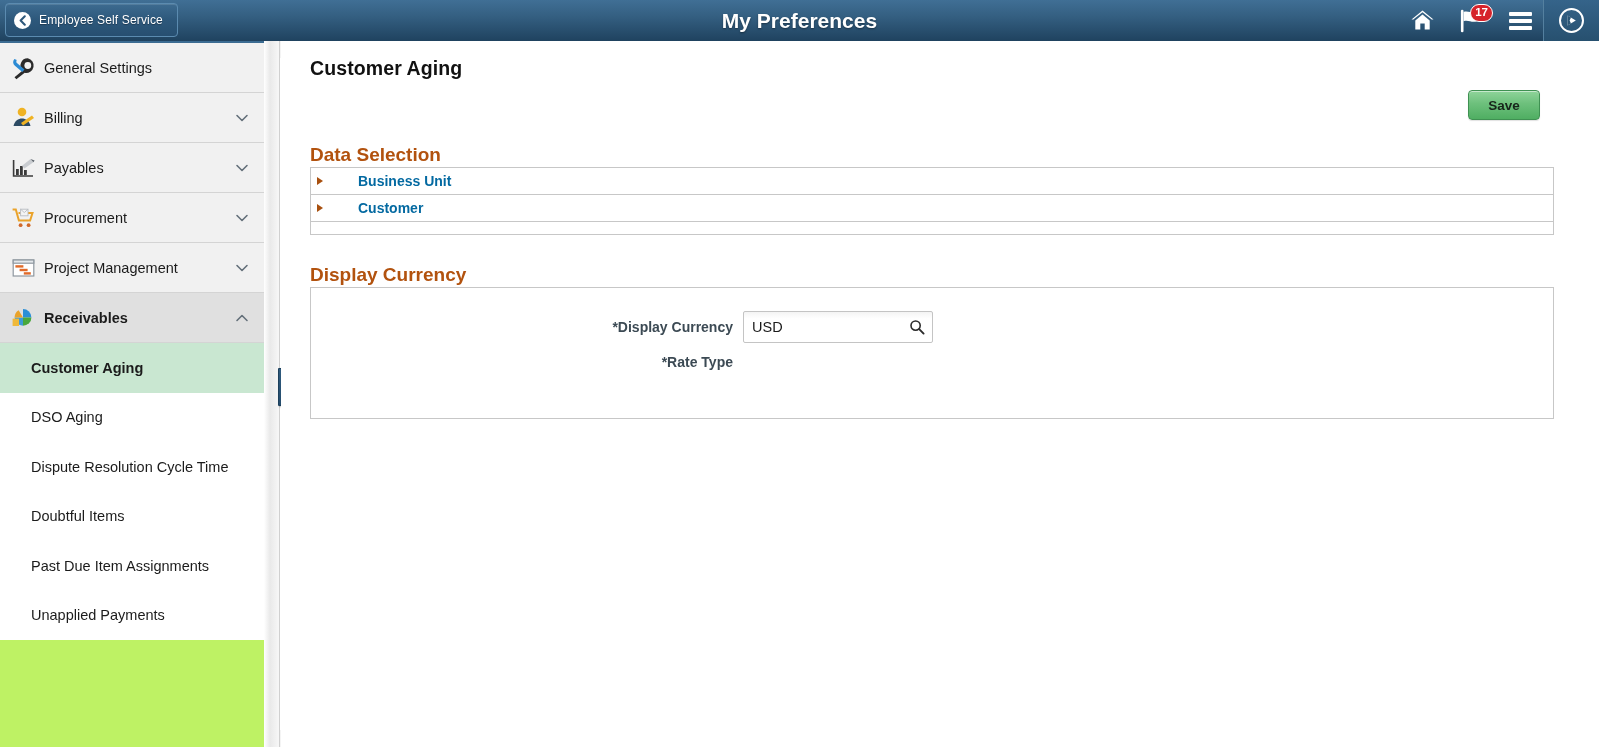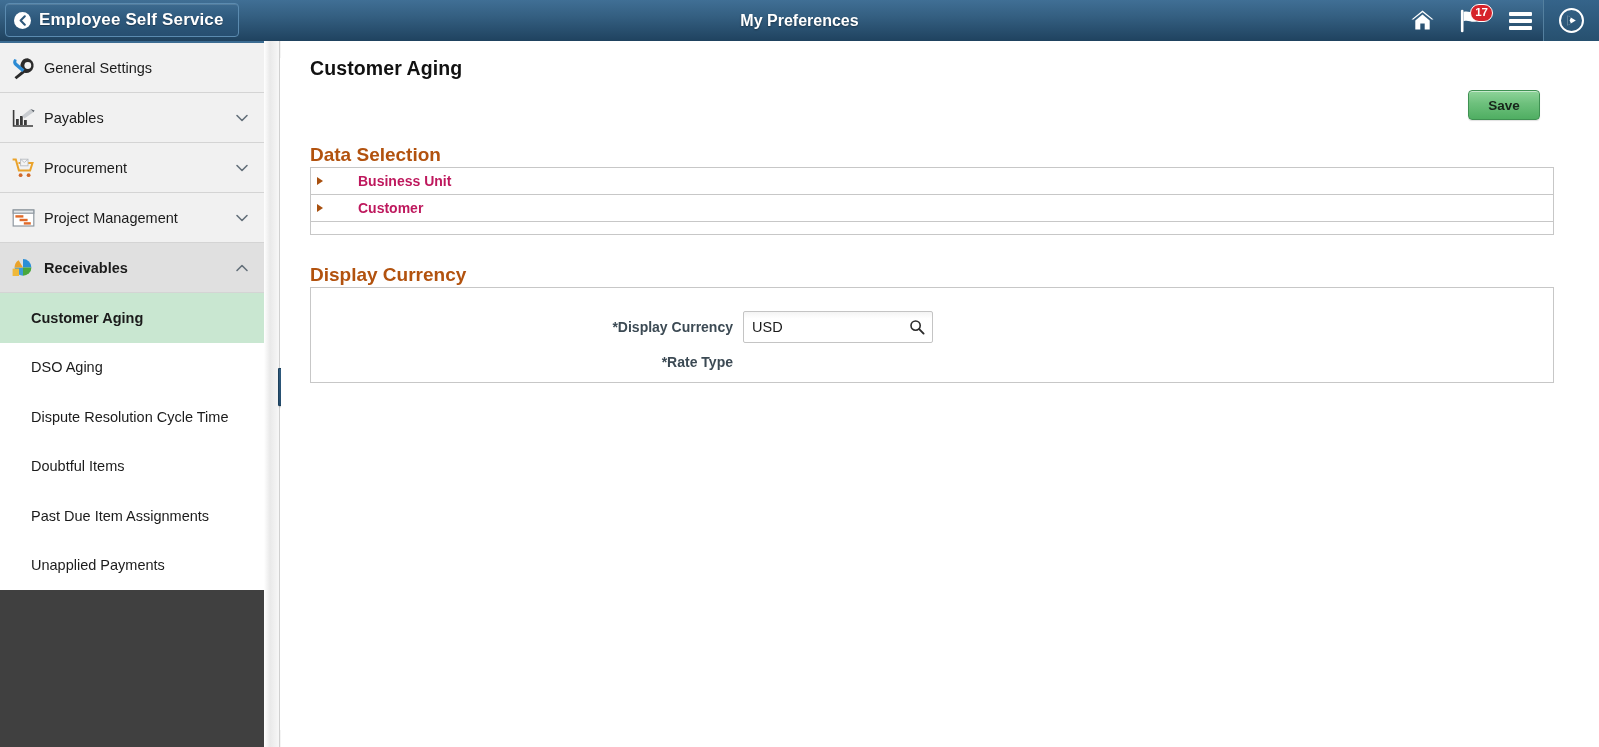--- a/index.html
+++ b/index.html
@@ -30,29 +30,29 @@
   }
   .back-chevron {
     width: 17px; height: 17px; border-radius: 50%;
     background: #ffffff;
     display: flex; align-items: center; justify-content: center;
     margin-right: 8px;
     flex: 0 0 auto;
   }
   .back-chevron svg { display: block; }
   .back-label {
-    color: #ffffff; font-size: 17px; font-weight: bold;
+    color: #ffffff; font-size: 12px; font-weight: normal;
     letter-spacing: 0.15px; white-space: nowrap;
     text-shadow: 0 1px 1px rgba(0,0,0,0.35);
   }
   .topbar-title {
     position: absolute; left: 0; right: 0; top: 0;
     height: 41px; line-height: 41px;
     text-align: center;
-    color: #ffffff; font-size: 16px; font-weight: bold;
+    color: #ffffff; font-size: 21px; font-weight: bold;
     text-shadow: 0 1px 2px rgba(0,0,0,0.4);
     pointer-events: none;
   }
   .topbar-icons {
     position: absolute; right: 0; top: 0; height: 41px;
     display: flex; align-items: center;
   }
   .ticon {
     height: 41px; width: 46px;
     display: flex; align-items: center; justify-content: center;
@@ -78,21 +78,21 @@
   .hamburger { width: 23px; }
   .hamburger span {
     display: block; height: 4px; background: #ffffff;
     border-radius: 1px; margin: 3px 0;
   }
 
   
   .sidebar {
     position: absolute; left: 0; top: 41px;
     width: 264px; height: 706px;
-    background: #404040;
+    background: #bef264;
     border-top: 2px solid #3c6c92;
     overflow: hidden;
   }
   .nav-group {
     height: 50px;
     display: flex; align-items: center;
     background: #f1f1f1;
     border-bottom: 1px solid #d4d4d4;
     padding: 0 14px 0 8px;
     cursor: pointer;
@@ -210,40 +210,40 @@
   .sec-title.s1 { top: 103px; }
   .sec-title.s2 { top: 223px; }
 
   .panel {
     position: absolute; left: 29px;
     width: 1244px;
     border: 1px solid #c7c7c7;
     background: #ffffff;
   }
   .panel.p1 { top: 126px; }
-  .panel.p2 { top: 246px; height: 96px; padding-left: 21px; }
+  .panel.p2 { top: 246px; height: 132px; padding-left: 21px; }
 
   .collapse-row {
     height: 27px;
     display: flex; align-items: center;
     padding-left: 6px;
     border-bottom: 1px solid #c7c7c7;
     cursor: pointer;
   }
   .collapse-row:last-child { border-bottom: none; }
   .tri {
     width: 0; height: 0;
     border-left: 6px solid #a8500f;
     border-top: 4.5px solid transparent;
     border-bottom: 4.5px solid transparent;
     margin-right: 5px;
     flex: 0 0 auto;
   }
   .collapse-label {
-    font-size: 14px; font-weight: bold; color: #be185d; padding-left: 30px;
+    font-size: 14px; font-weight: bold; color: #0369a1; padding-left: 30px;
   }
   .panel-spacer { height: 12px; }
 
   
   .field-row {
     position: absolute;
     display: flex; align-items: center;
   }
   .field-row.r1 { left: 0; top: 23px; width: 640px; }
   .field-row.r2 { left: 0; top: 66px; width: 640px; }
@@ -328,20 +328,35 @@
     <span class="nav-icon">
       <svg width="25" height="24" viewBox="0 0 25 24">
         <path d="M16.8 2.3 a7.2 7.2 0 0 0-5.2 12.3 l-8.1 6.6 1.9 2 8.3-6.4 A7.2 7.2 0 1 0 16.8 2.3 Z" fill="#2b2b2b"></path>
         <circle cx="16.8" cy="9.5" r="3.4" fill="#f1f1f1"></circle>
         <path d="M3.4 3.1 c-1.9 2-1.6 5 .5 6.6 l7.4 6.4 2.2-2.5-7.3-6.3 c-1-.9-1.2-2.3-.4-3.4z" fill="#2c8bd4"></path>
       </svg>
     </span>
     <span class="nav-label">General Settings</span>
   </div>
 
+  <div class="nav-group">
+    <span class="nav-icon">
+      <svg width="25" height="24" viewBox="0 0 25 24">
+        <circle cx="11" cy="6" r="4.3" fill="#f0b323"></circle>
+        <path d="M2.5 20 c1-5 5-7.4 8.5-7.4 s7.5 2.4 8.5 7.4z" fill="#2c4a63"></path>
+        <path d="M10 17 L21 9.5 l2 2.6 L12 19.6z" fill="#f0b323"></path>
+      </svg>
+    </span>
+    <span class="nav-label">Billing</span>
+    <span class="chev">
+      <svg width="16" height="16" viewBox="0 0 16 16">
+          <path d="M3 5.5 L8 10.5 L13 5.5" stroke="#64707a" stroke-width="1.6" fill="none" stroke-linecap="round" stroke-linejoin="round"></path>
+        </svg>
+    </span>
+  </div>
 
 
   <div class="nav-group">
     <span class="nav-icon">
       <svg width="25" height="24" viewBox="0 0 25 24">
         <path d="M2.6 4 L2.6 20 L22 20" stroke="#3b3b3b" stroke-width="1.6" fill="none"></path>
         <rect x="5" y="13" width="2.8" height="6" fill="#3b3b3b"></rect>
         <rect x="9" y="10" width="2.8" height="9" fill="#3b3b3b"></rect>
         <rect x="13" y="14" width="2.8" height="5" fill="#3b3b3b"></rect>
         <path d="M11 9.8 L19.6 3 L22.4 6.2 L13.4 12.4 Z" fill="#c9ccd0"></path>

